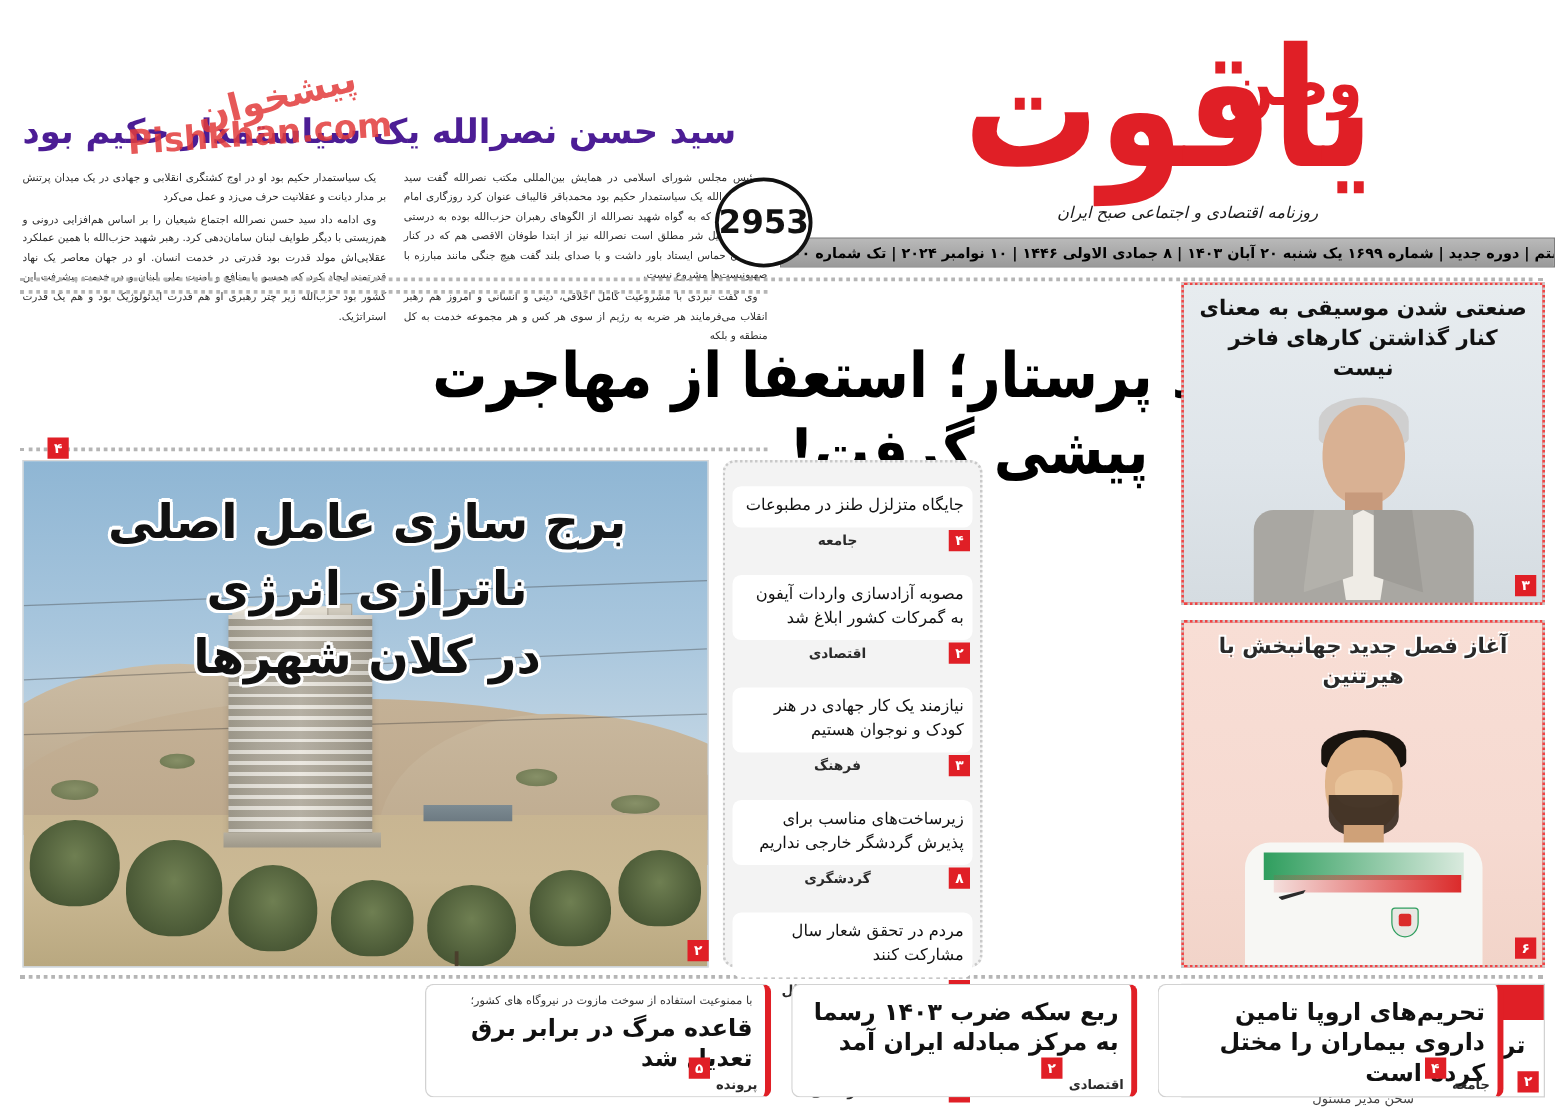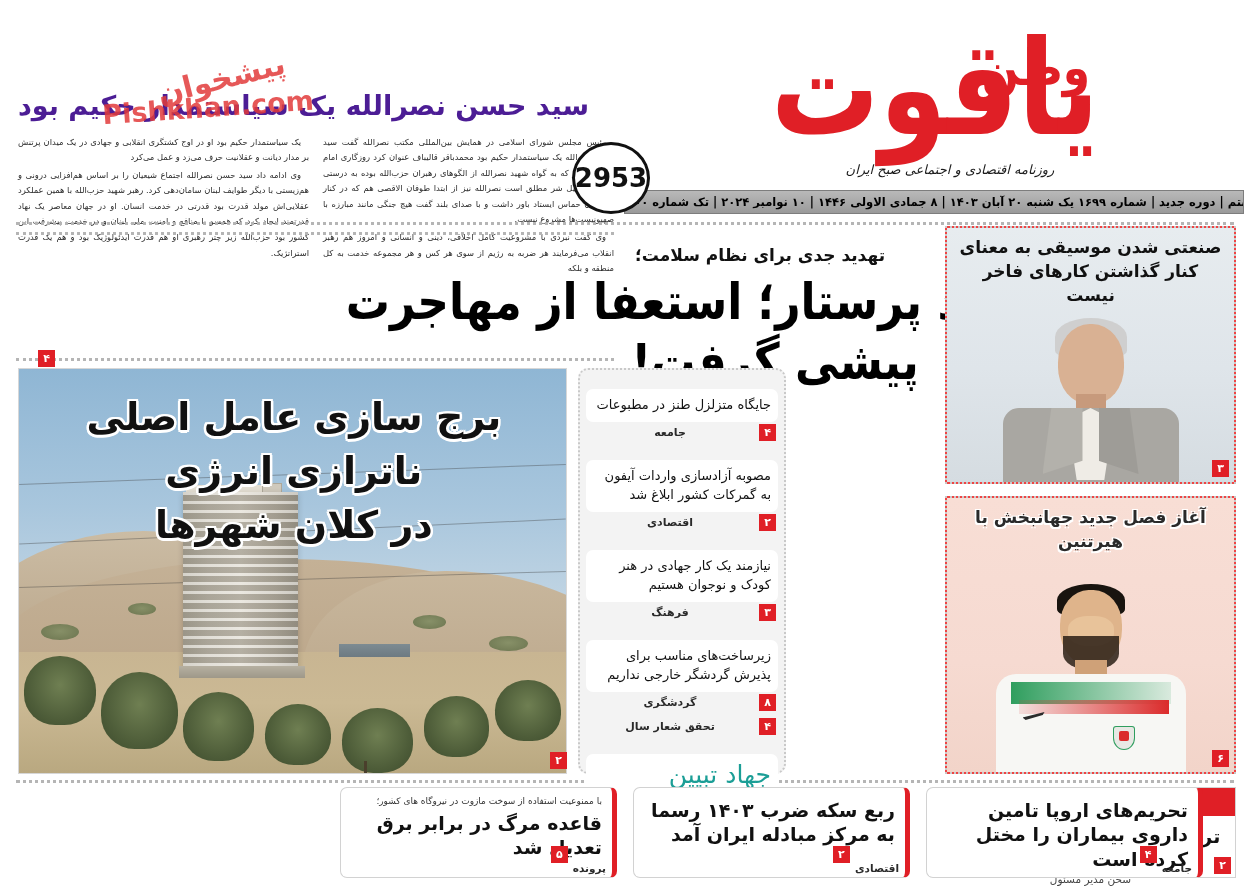--- a/index.html
+++ b/index.html
@@ -344,21 +344,20 @@
       <span class="wm-fa">پیشخوان</span>
       <span>Pishkhan.com</span>
     </div>
   </div>
 
   <div class="dots-h" style="right:16px; top:222px; width:1218px;"></div>
   <div class="dots-h" style="right:636px; top:232px; width:598px;"></div>
   <div class="dots-h" style="right:636px; top:358px; width:598px;"></div>
   <div class="dots-h" style="right:16px; top:780px; width:1218px;"></div>
 
-  <div class="kicker">تهدید جدی برای نظام سلامت؛</div>
   <div class="headline">بحران کمبود پرستار؛ استعفا از مهاجرت پیشی گرفت!</div>
   <div class="badge hl-badge">۴</div>
 
   <div class="photo">
     <div class="sky"></div>
     <div class="hill-left"></div>
     <div class="hill-far"></div>
     <div class="hill-right"></div>
     <div class="wire w1"></div>
     <div class="wire w2"></div>
@@ -422,20 +421,21 @@
 
     <div class="mid-item">
       <div class="mid-title">زیرساخت‌های مناسب برای پذیرش گردشگر خارجی نداریم</div>
       <div class="mid-foot">
         <span class="badge">۸</span>
         <span class="mid-cat">گردشگری</span>
       </div>
     </div>
 
     <div class="mid-item">
+      <div class="mid-title">مردم در تحقق شعار سال مشارکت کنند</div>
       <div class="mid-foot">
         <span class="badge">۴</span>
         <span class="mid-cat">تحقق شعار سال</span>
       </div>
     </div>
 
     <div class="mid-item">
       <div class="mid-title teal">جهاد تبیین</div>
       <div class="mid-foot">
         <span class="badge">۳</span>

